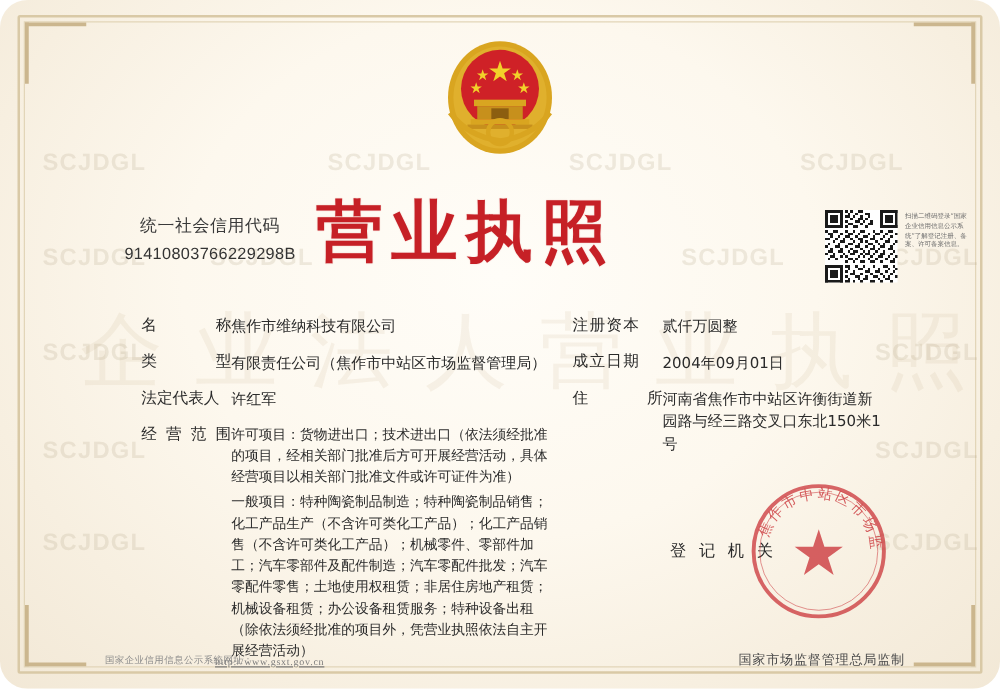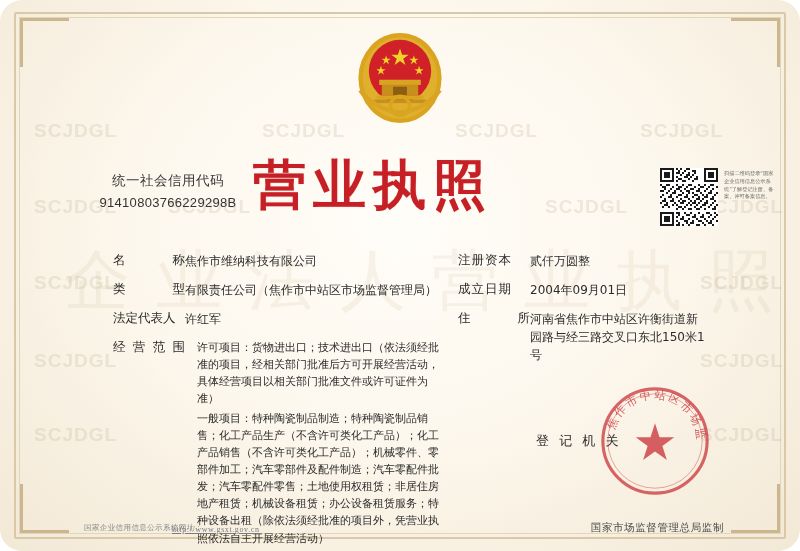--- a/index.html
+++ b/index.html
@@ -171,21 +171,21 @@
     font-size: 12px;
     color: #2b2b2b;
     line-height: 1.5;
     flex: 1;
   }
   .val.small {
     font-size: 11px;
     line-height: 1.55;
   }
   .scope-para {
-    margin: 0 0 3px 12px;
+    margin: 0 0 3px 0;
   }
 
   
   .registry-label {
     position: absolute;
     left: 536px;
     top: 432px;
     font-size: 13px;
     letter-spacing: 3px;
     color: #2b2b2b;

